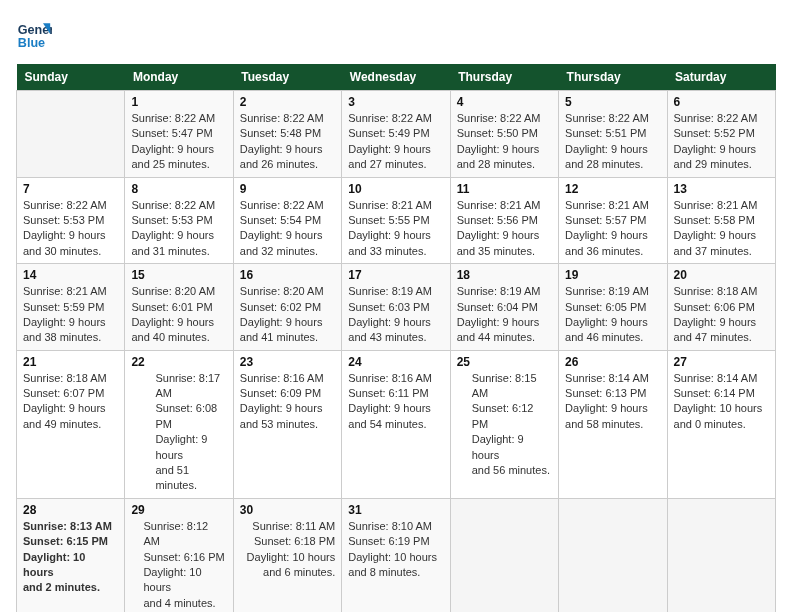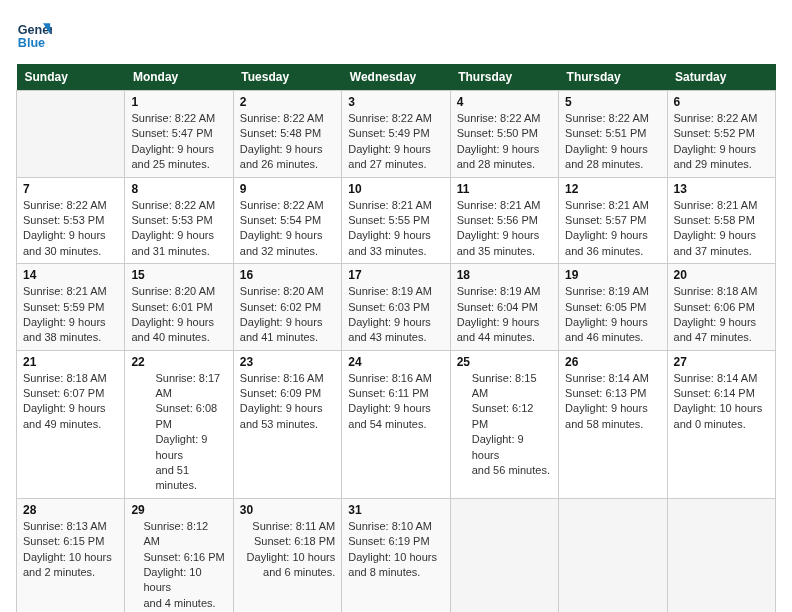--- a/index.html
+++ b/index.html
@@ -301,21 +301,21 @@
           <div class="day-num">27</div>
           <div class="day-info" style="white-space: pre-line;">Sunrise: 8:14 AM
 Sunset: 6:14 PM
 Daylight: 10 hours
 and 0 minutes.</div>
         </td>
       </tr>
       <tr>
         <td>
           <div class="day-num">28</div>
-          <div class="day-info" style="white-space: pre-line;">Sunrise: 8:13 AM
+          <div class="day-info" style="white-space: pre-line; font-weight: bold;">Sunrise: 8:13 AM
 Sunset: 6:15 PM
 Daylight: 10 hours
 and 2 minutes.</div>
         </td>
         <td>
           <div class="day-num">29</div>
           <div class="day-info" style="white-space: pre-line; margin-left: 12px;">Sunrise: 8:12 AM
 Sunset: 6:16 PM
 Daylight: 10 hours
 and 4 minutes.</div>

